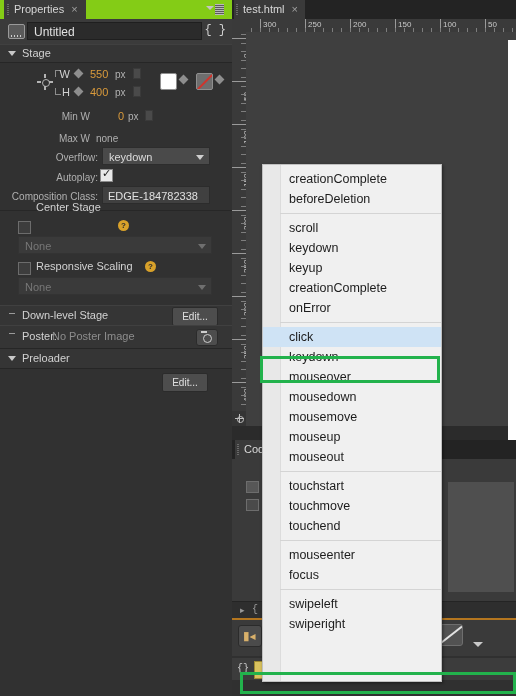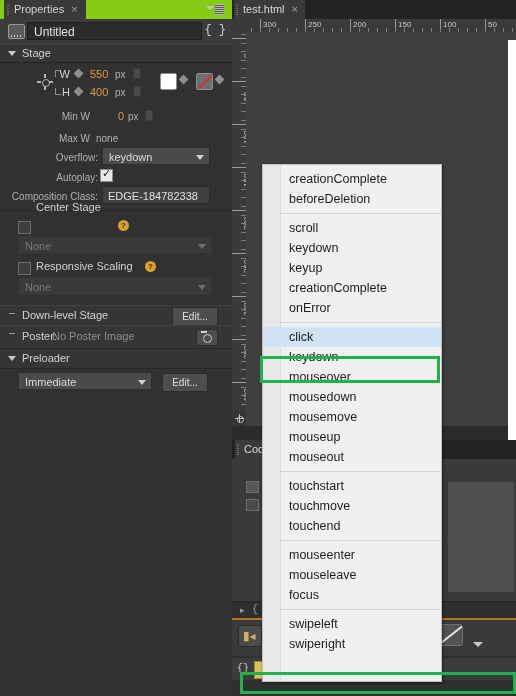--- a/index.html
+++ b/index.html
@@ -260,24 +260,20 @@
     <div class="section-hdr" style="top:325px;height:22px">
       <span class="dash"></span>
       <span class="sec-label" style="top:4px">Poster:</span>
       <span class="sec-label muted" style="left:52px;top:4px">No Poster Image</span>
       <span class="camera" style="left:196px;top:3px">
         <span class="bump"></span>
           <span class="lens"></span>
       </span>
     </div>
 
-    <div class="drop" style="left:18px;top:372px;width:134px">
-      <span>Immediate</span>
-      <span class="arw"></span>
-    </div>
     <span class="btn" style="left:162px;top:373px;width:44px">Edit...</span>
   </div>
 
   <div class="abs" id="doc">
 
     <div class="abs" id="doc-tabbar">
       <div id="doc-tab">
         <span class="tab-grip" style="left:2px"></span>
         <span>test.html</span><span class="tabx">×</span>
       </div>
@@ -474,21 +470,20 @@
         <div class="item">mousedown</div>
         <div class="item">mousemove</div>
         <div class="item">mouseup</div>
         <div class="item">mouseout</div>
         <div class="sep"></div>
         <div class="item">touchstart</div>
         <div class="item">touchmove</div>
         <div class="item">touchend</div>
         <div class="sep"></div>
         <div class="item">mouseenter</div>
-        <div class="item">mouseleave</div>
         <div class="item">focus</div>
         <div class="sep"></div>
         <div class="item">swipeleft</div>
         <div class="item">swiperight</div>
       </div>
   </div>
 
   <div class="greenbox" style="left:260px;top:356px;width:180px;height:27px"></div>
   <div class="greenbox" style="left:240px;top:672px;width:276px;height:22px"></div>
 

